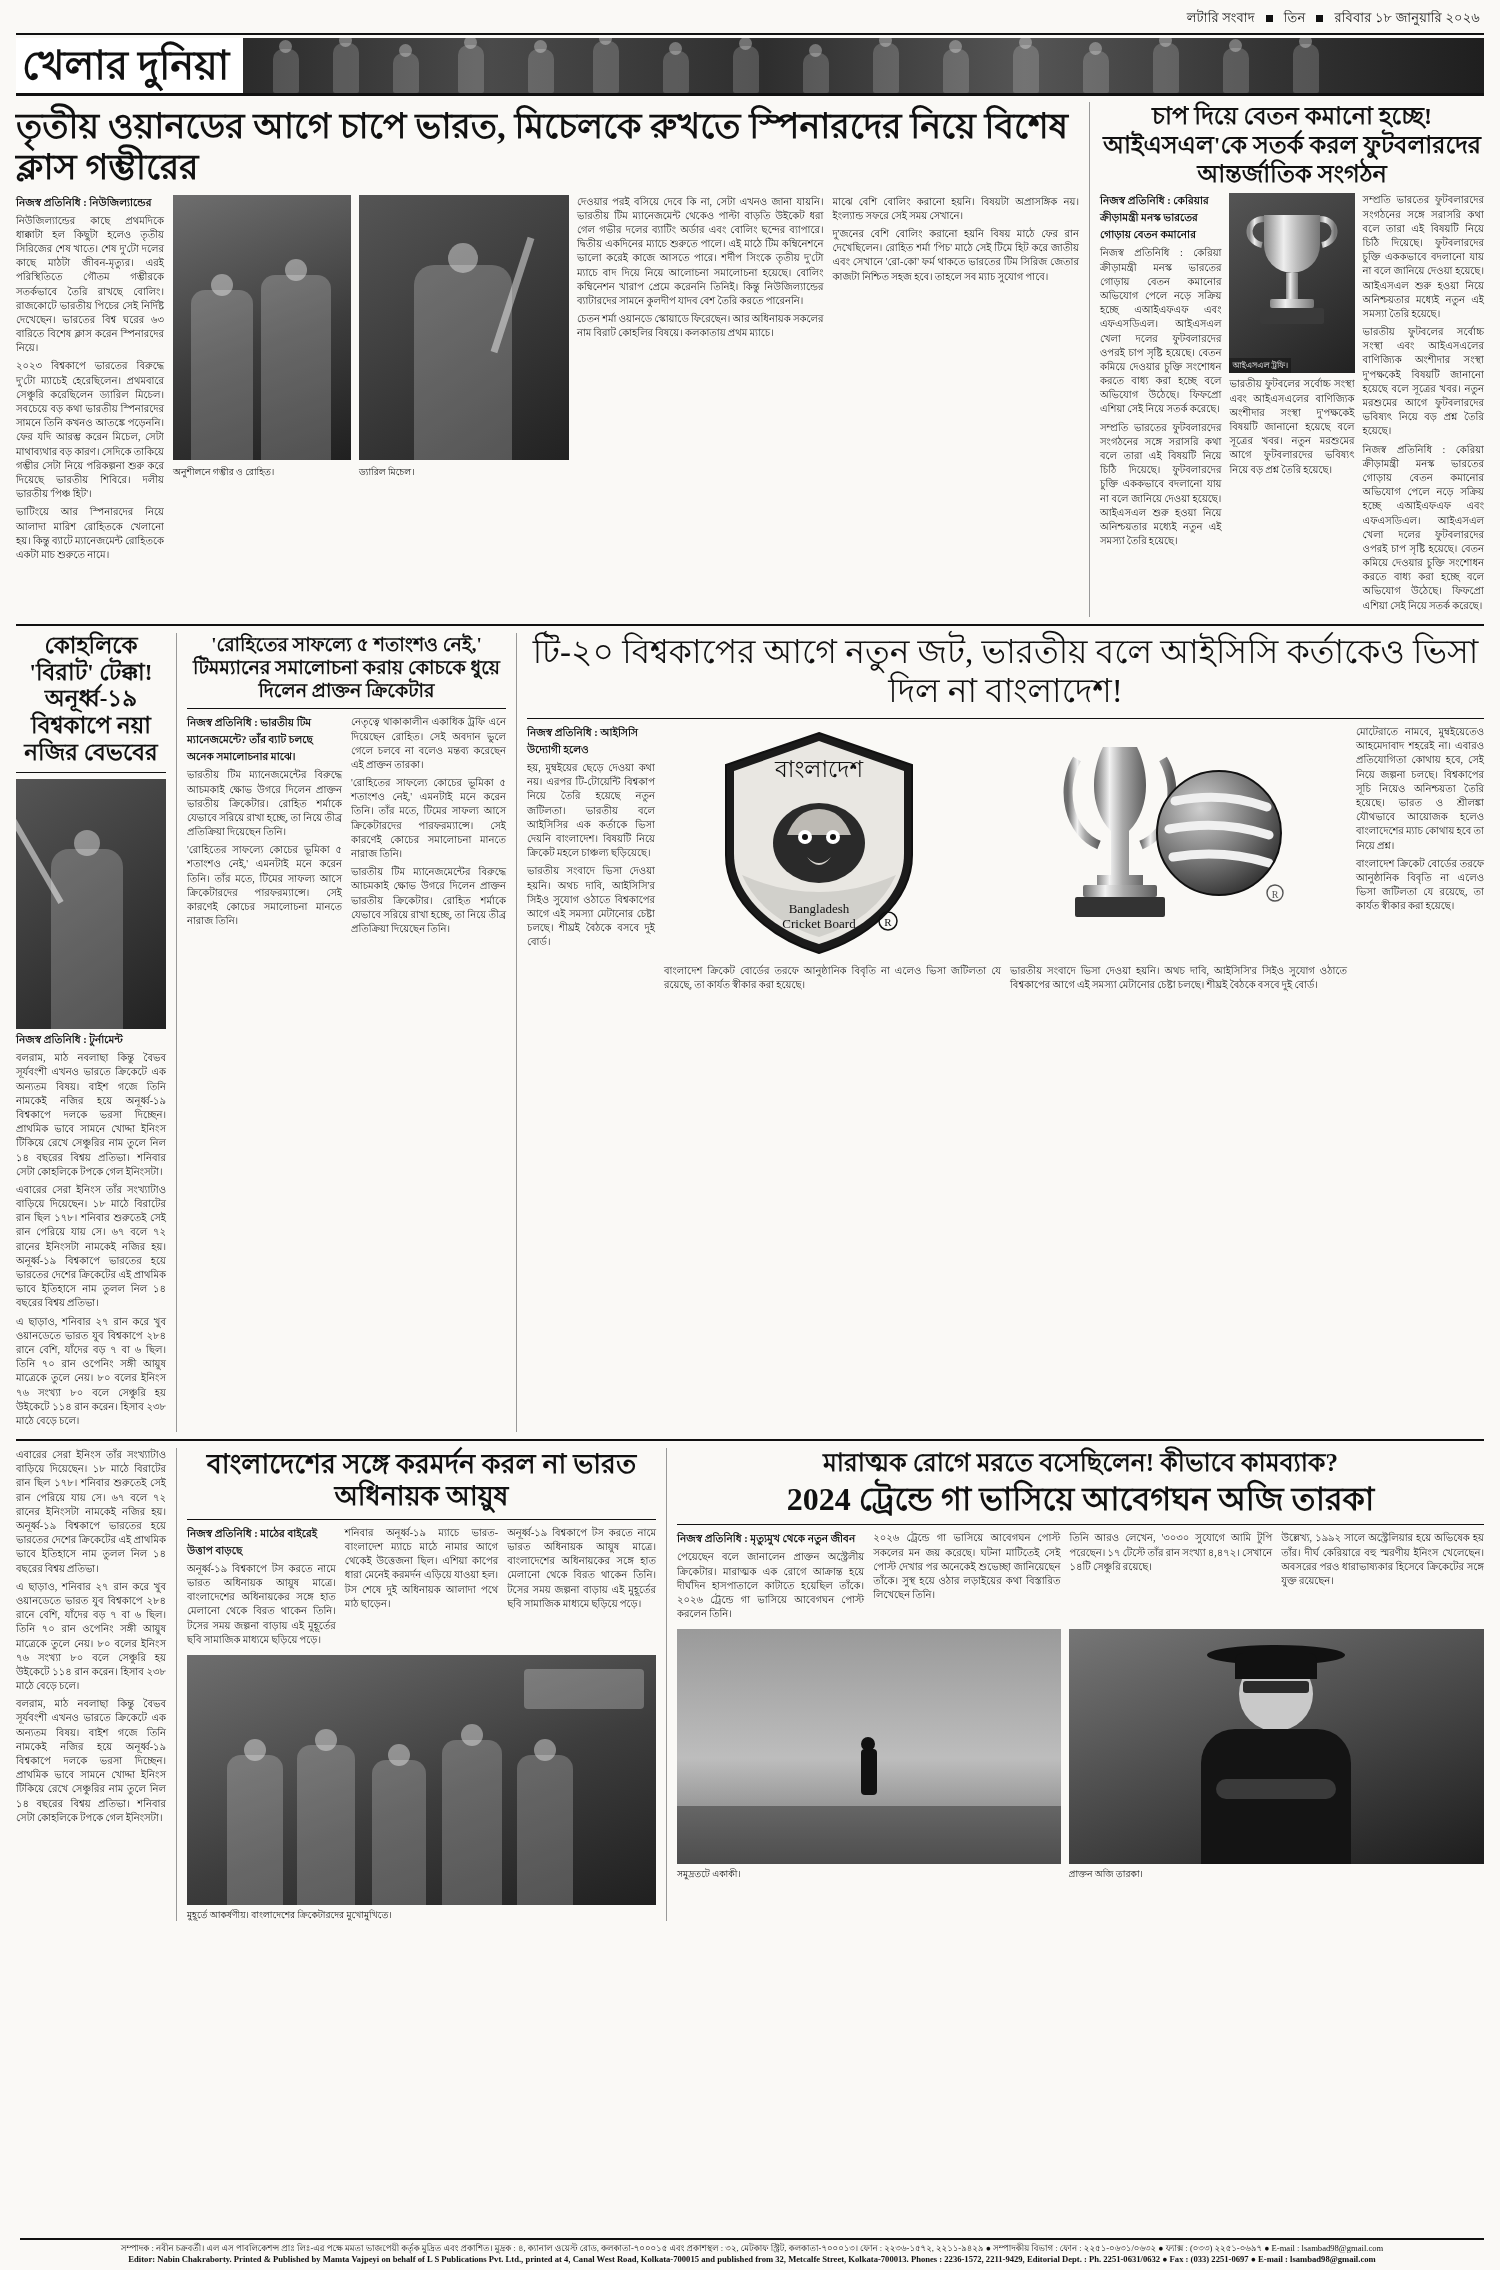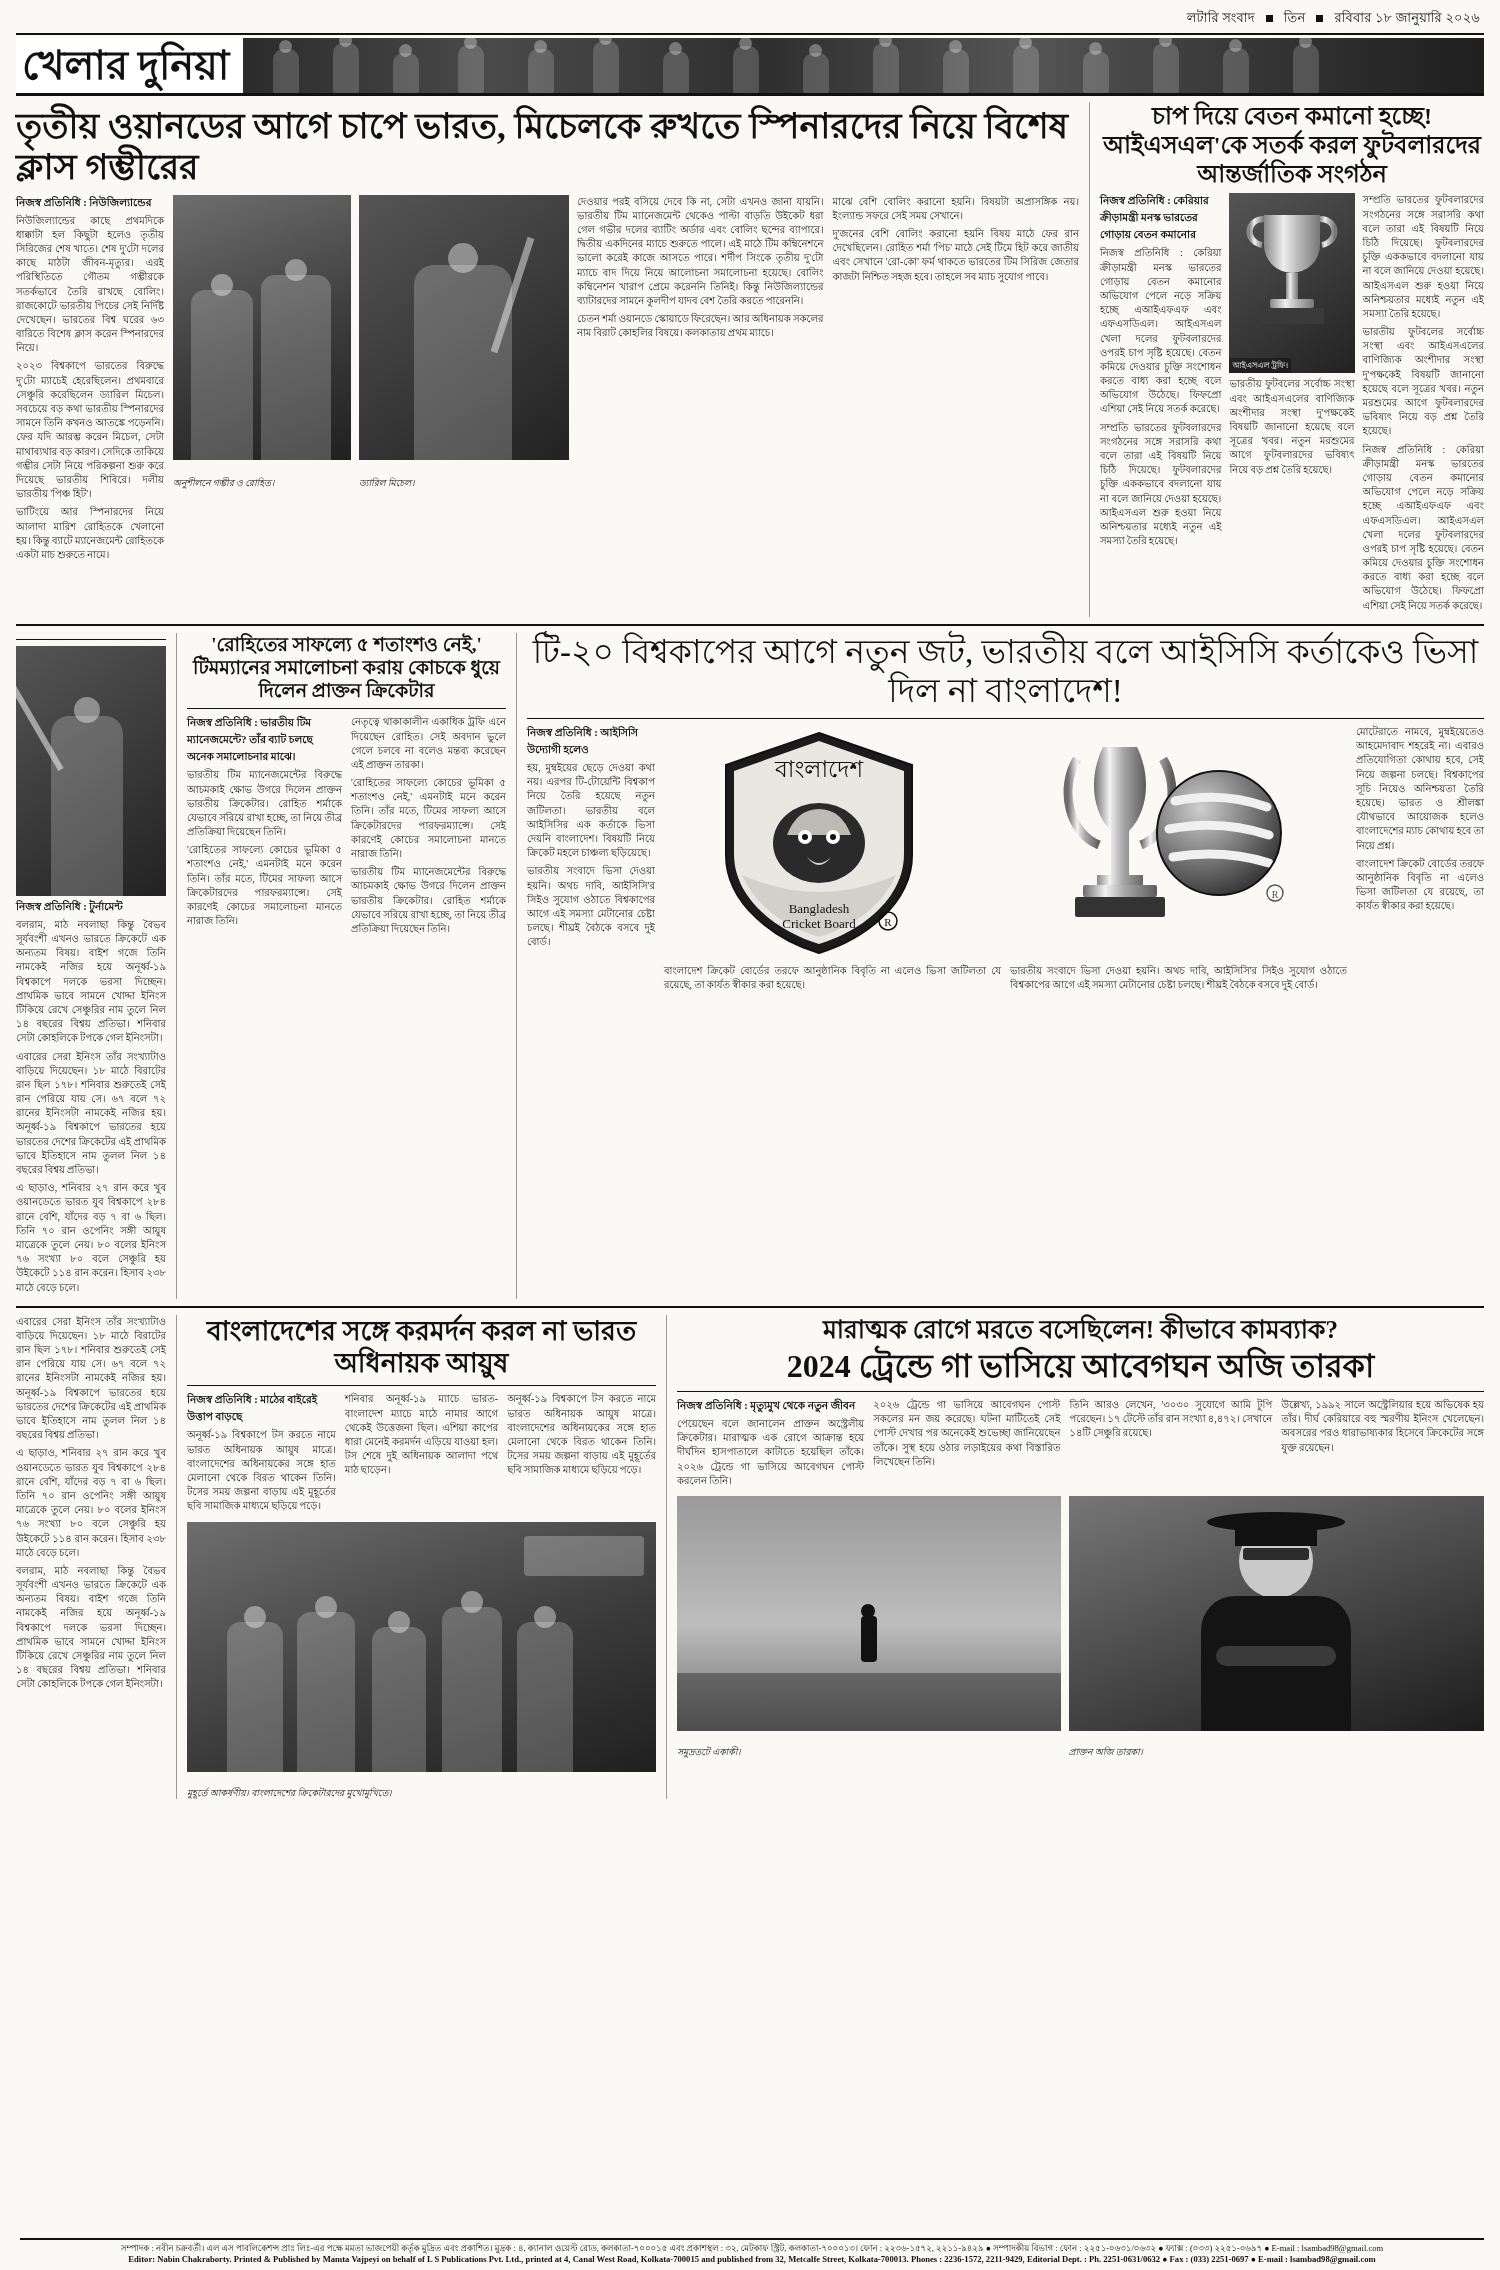--- a/index.html
+++ b/index.html
@@ -76,21 +76,21 @@
   }
   .photo-people { background:linear-gradient(160deg,#6e6e6e 0%,#3d3d3d 55%,#202020 100%); }
   .ph-person {
     position:absolute; bottom:0; border-radius:14px 14px 0 0;
     background:rgba(255,255,255,.22);
   }
   .ph-person i {
     position:absolute; top:-16px; left:50%; transform:translateX(-50%);
     width:22px; height:22px; border-radius:50%; background:rgba(255,255,255,.4);
   }
-  .caption { font-size:9.2px; line-height:1.25; margin-top:16px;font-style:italic; }
+  .caption { font-size:9.2px; line-height:1.25; margin-top:5px; }
 
   
   .sec1 { display:flex; gap:10px; margin-top:6px; }
   .sec1-left { width:calc(100% - 405px); }
   .sec1-right { width:395px; }
 
   .headline-main { font-size:35px; line-height:1.18; font-weight:bold; margin:4px 0 6px 0; }
 
   
   .trophy { display:block; margin:0 auto; }
@@ -281,20 +281,21 @@
         </div>
       </div>
     </div>
   </div>
 
   <div class="rule-thick"></div>
 
   <div class="sec2">
 
     <div style="width:150px">
+      <div class="boxhead">কোহলিকে 'বিরাট' টেক্কা! অনূর্ধ্ব-১৯ বিশ্বকাপে নয়া নজির বেভবের</div>
       <div class="rule"></div>
       <div class="photo dark" style="height:250px;position:relative">
         <div class="ph-person" style="left:35px;width:72px;height:180px;border-radius:18px 18px 0 0">
             <i style="width:26px;height:26px;top:-19px"></i>
           </div>
         <div style="position:absolute;left:18px;top:34px;width:6px;height:96px;background:rgba(255,255,255,.5);transform:rotate(-30deg)"></div>
       </div>
       <div class="byline" style="margin-top:3px">নিজস্ব প্রতিনিধি : টুর্নামেন্ট</div>
       <div class="col-text" style="margin-top:2px">
         <p>বলরাম, মাঠ নবলাছা কিন্তু বৈভব সূর্যবংশী এখনও ভারতে ক্রিকেটে এক অন্যতম বিষয়। বাইশ গজে তিনি নামকেই নজির হয়ে অনূর্ধ্ব-১৯ বিশ্বকাপে দলকে ভরসা দিচ্ছেন। প্রাথমিক ভাবে সামনে খোদ্দা ইনিংস টিকিয়ে রেখে সেঞ্চুরির নাম তুলে নিল ১৪ বছরের বিশ্বয় প্রতিভা। শনিবার সেটা কোহলিকে টপকে গেল ইনিংসটা।</p>

